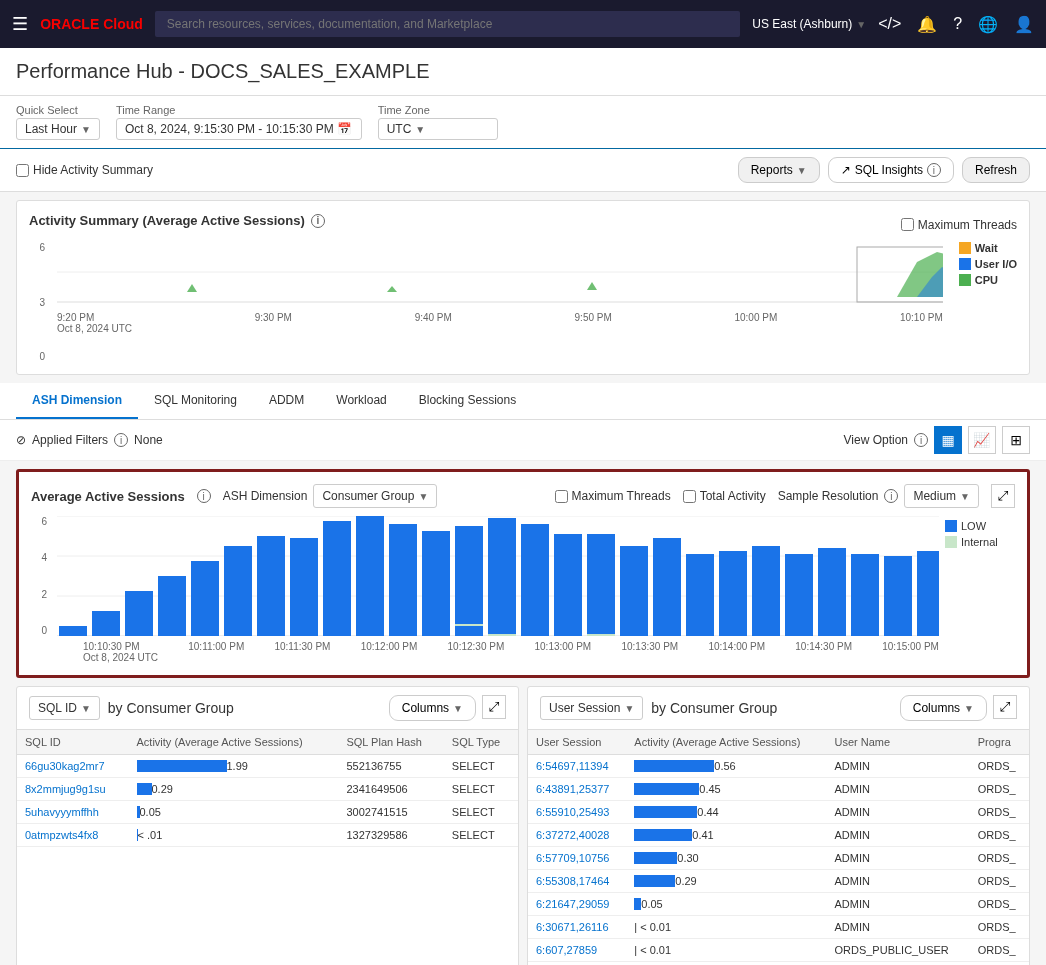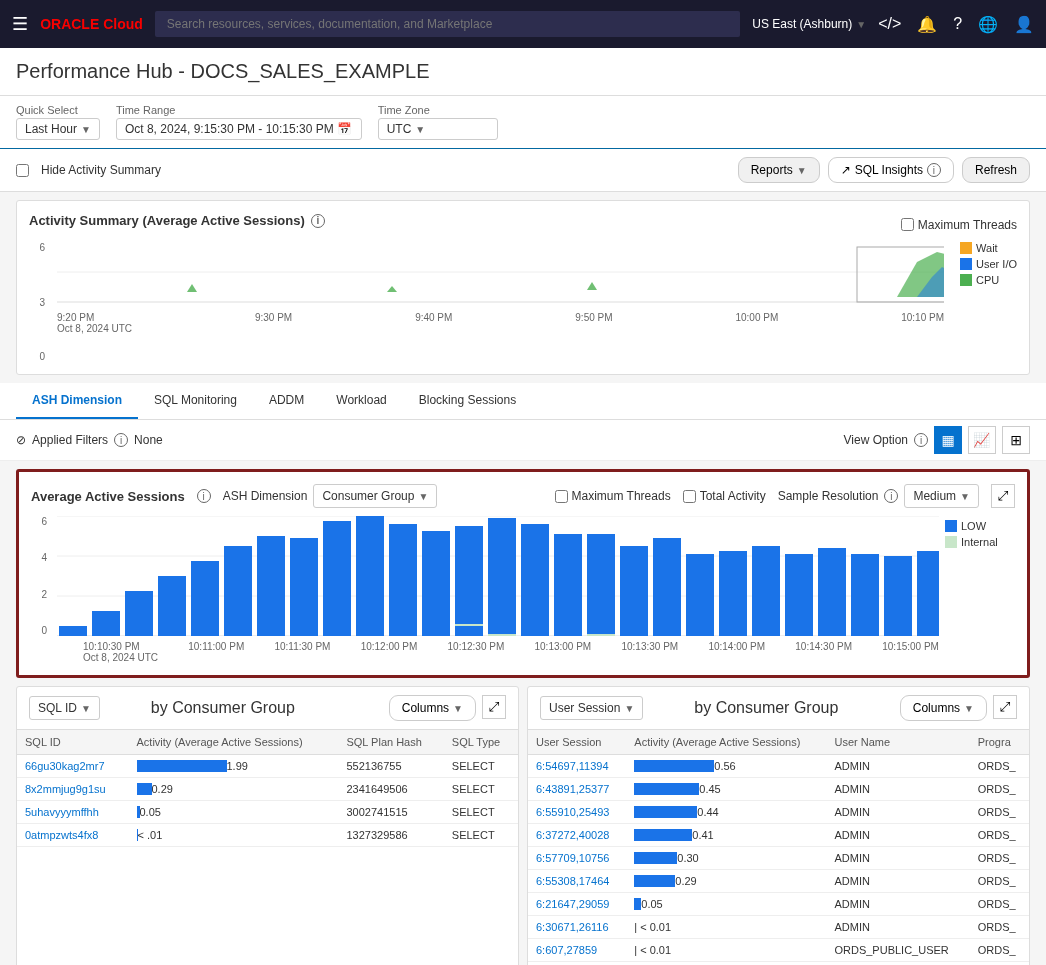--- a/index.html
+++ b/index.html
@@ -68,21 +68,21 @@
 
     
     .action-bar {
       background: white;
       padding: 8px 16px;
       display: flex;
       align-items: center;
       justify-content: space-between;
       border-bottom: 1px solid #ddd;
     }
-    .hide-activity { display: flex; align-items: center; gap: 12px; font-size: 12px; cursor: pointer; }
+    .hide-activity { display: flex; align-items: center; gap: 4px; font-size: 12px; cursor: pointer; }
     .action-buttons { display: flex; gap: 8px; align-items: center; }
     .btn {
       padding: 5px 12px;
       border: 1px solid #ccc;
       border-radius: 9px;
       background: white;
       cursor: pointer;
       font-size: 12px;
       display: flex;
       align-items: center;
@@ -129,20 +129,21 @@
       font-size: 10px;
       color: #666;
       margin-top: 2px;
     }
     .chart-legend {
       display: flex;
       flex-direction: column;
       gap: 4px;
       font-size: 11px;
       margin-left: 8px;
+      font-weight: bold;
     }
     .legend-item { display: flex; align-items: center; gap: 4px; }
     .legend-color { width: 12px; height: 12px; }
 
     
     .tabs {
       background: white;
       border-bottom: 1px solid #ddd;
       padding: 0 16px;
       display: flex;
@@ -270,21 +271,21 @@
       border: 1px solid #ccc;
       padding: 4px 8px;
       border-radius: 3px;
       background: white;
       cursor: pointer;
       font-size: 12px;
       display: flex;
       align-items: center;
       gap: 4px;
     }
-    .by-label { font-size: 16px; color: #333; margin-left: 43px; }
+    .by-label { font-size: 14px; color: #333; }
     .table-actions { margin-left: auto; display: flex; gap: 6px; }
     .data-table { width: 100%; border-collapse: collapse; font-size: 11px; }
     .data-table th {
       background: #f5f5f5;
       padding: 6px 8px;
       text-align: left;
       border-bottom: 1px solid #ddd;
       font-weight: normal;
       color: #555;
       font-size: 11px;

